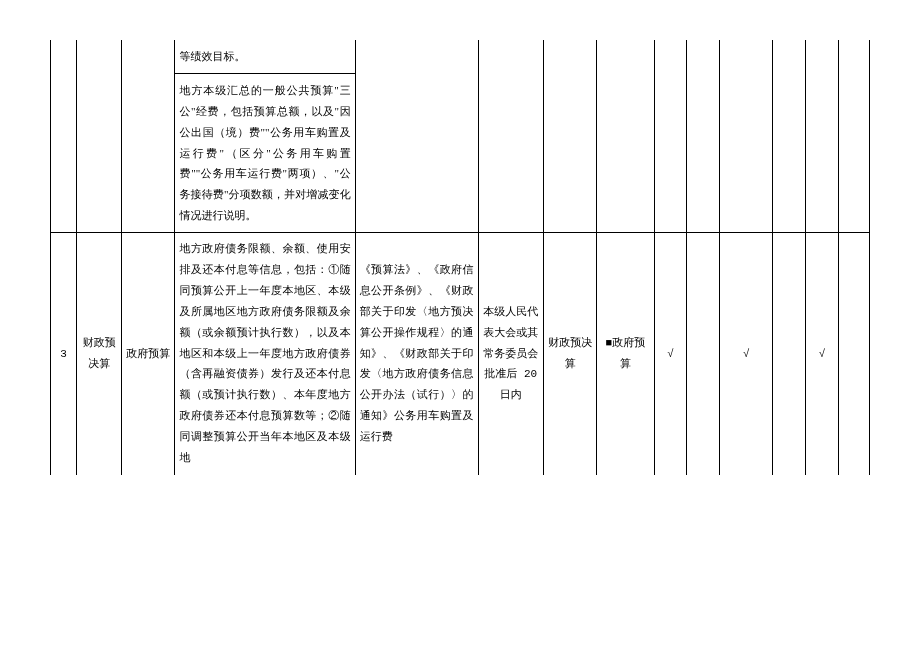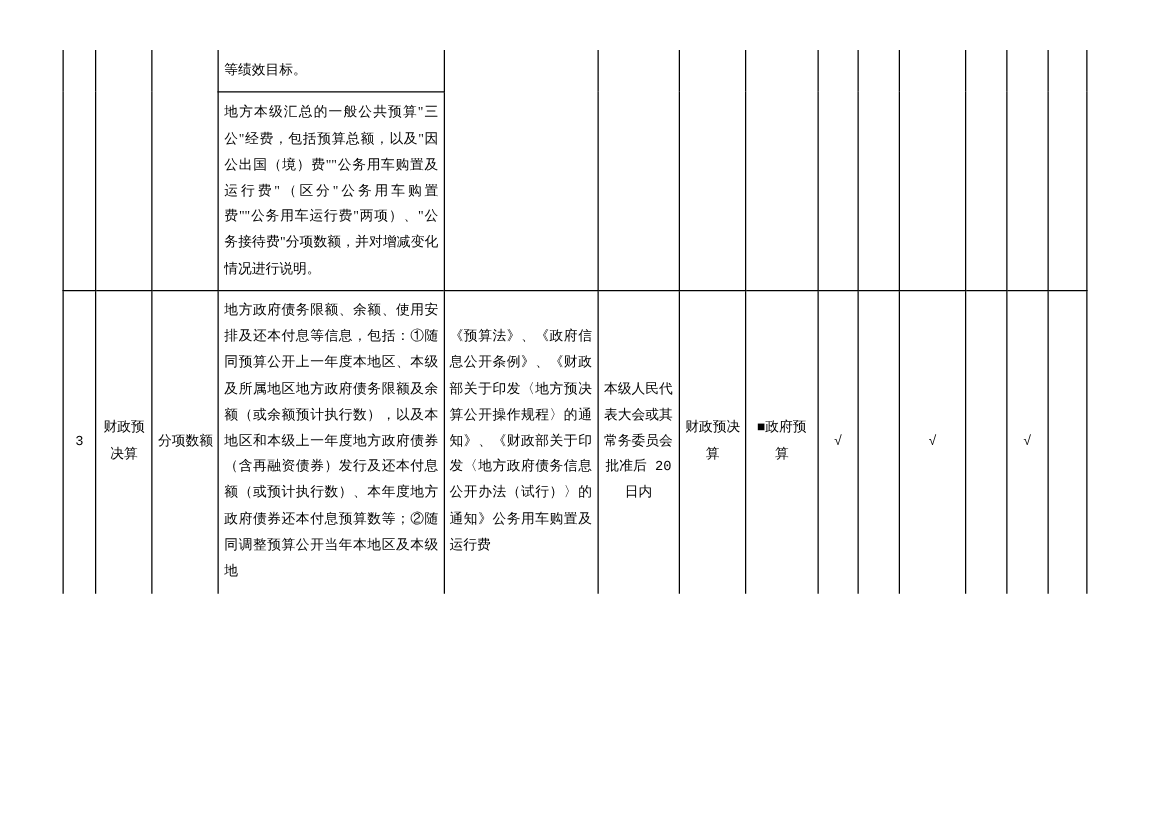--- a/index.html
+++ b/index.html
@@ -70,21 +70,21 @@
     <td rowspan="2" class="no-top-border"></td>
     <td rowspan="2" class="no-top-border"></td>
   </tr>
   <tr>
     <td class="justify">地方本级汇总的一般公共预算"三公"经费，包括预算总额，以及"因公出国（境）费""公务用车购置及运行费"（区分"公务用车购置费""公务用车运行费"两项）、"公务接待费"分项数额，并对增减变化情况进行说明。</td>
   </tr>
 
   <tr>
     <td class="center no-bottom-border">3</td>
     <td class="center no-bottom-border">财政预决算</td>
-    <td class="center no-bottom-border">分项数额</td>
+    <td class="center no-bottom-border">政府预算</td>
     <td class="justify no-bottom-border">地方政府债务限额、余额、使用安排及还本付息等信息，包括：①随同预算公开上一年度本地区、本级及所属地区地方政府债务限额及余额（或余额预计执行数），以及本地区和本级上一年度地方政府债券（含再融资债券）发行及还本付息额（或预计执行数）、本年度地方政府债券还本付息预算数等；②随同调整预算公开当年本地区及本级地</td>
     <td class="justify no-bottom-border">《预算法》、《政府信息公开条例》、《财政部关于印发〈地方预决算公开操作规程〉的通知》、《财政部关于印发〈地方政府债务信息公开办法（试行）〉的通知》公务用车购置及运行费</td>
     <td class="no-bottom-border">本级人民代表大会或其常务委员会批准后 20 日内</td>
     <td class="center no-bottom-border">财政预决算</td>
     <td class="no-bottom-border">■政府预算</td>
     <td class="center no-bottom-border">√</td>
     <td class="center no-bottom-border"></td>
     <td class="center no-bottom-border">√</td>
     <td class="center no-bottom-border"></td>
     <td class="center no-bottom-border">√</td>

